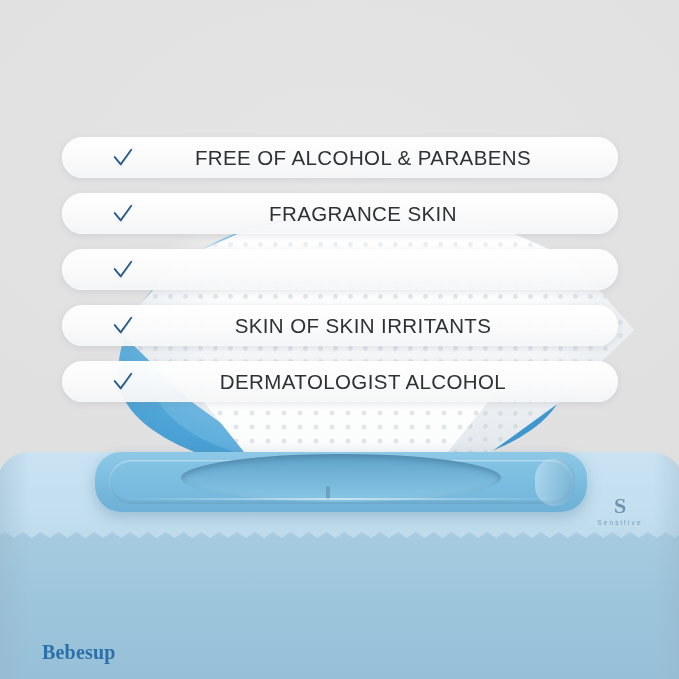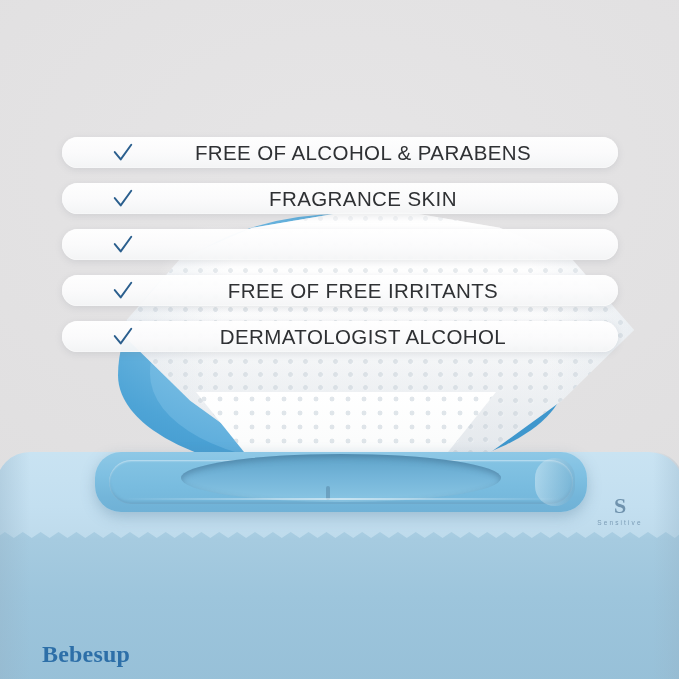--- a/index.html
+++ b/index.html
@@ -149,21 +149,21 @@
   .pack-edge-r{
     position:absolute;right:0;top:0;width:30px;height:231px;
     background:linear-gradient(270deg, rgba(150,180,200,.40) 0%, rgba(150,180,200,0) 100%);
     border-radius:0 34px 0 0;
   }
 
   
   .brand{
     position:absolute;left:42px;top:641px;
     font-family:"Liberation Serif", serif;
-    font-size:24px;
+    font-size:20px;
     font-weight:700;
     color:#2d6fa8;
     letter-spacing:.2px;
   }
 
   
   .lid{
     position:absolute;
     left:95px; top:452px;
     width:492px; height:60px;
@@ -219,21 +219,21 @@
   }
 
   
   .claims{
     position:absolute;
     left:62px; top:137px;
     width:556px;
   }
   .pill{
     position:relative;
-    height:31px;
+    height:41px;
     margin-bottom:15px;
     border-radius:21px;
     background:linear-gradient(180deg, rgba(255,255,255,.97) 0%, rgba(251,251,252,.96) 55%, rgba(244,245,246,.95) 100%);
     box-shadow:0 2px 7px rgba(120,130,140,.18), 0 0 0 .5px rgba(255,255,255,.6) inset;
     display:flex;
     align-items:center;
   }
   .pill .chk{
     position:absolute;
     left:50px; top:50%;
@@ -314,21 +314,21 @@
     <div class="pill">
       <svg class="chk" viewBox="0 0 24 24">
         <path d="M3 11 L9.5 19 L21 3" fill="none" stroke="#2b5f8e" stroke-width="2.1" stroke-linecap="round" stroke-linejoin="round"></path>
       </svg>
     </div>
 
     <div class="pill">
       <svg class="chk" viewBox="0 0 24 24">
         <path d="M3 11 L9.5 19 L21 3" fill="none" stroke="#2b5f8e" stroke-width="2.1" stroke-linecap="round" stroke-linejoin="round"></path>
       </svg>
-      <span class="txt">FREE OF FREE IRRITANTS</span>
+      <span class="txt">SKIN OF SKIN IRRITANTS</span>
     </div>
 
     <div class="pill">
       <svg class="chk" viewBox="0 0 24 24">
         <path d="M3 11 L9.5 19 L21 3" fill="none" stroke="#2b5f8e" stroke-width="2.1" stroke-linecap="round" stroke-linejoin="round"></path>
       </svg>
       <span class="txt">DERMATOLOGIST ALCOHOL</span>
     </div>
 
   </div>

